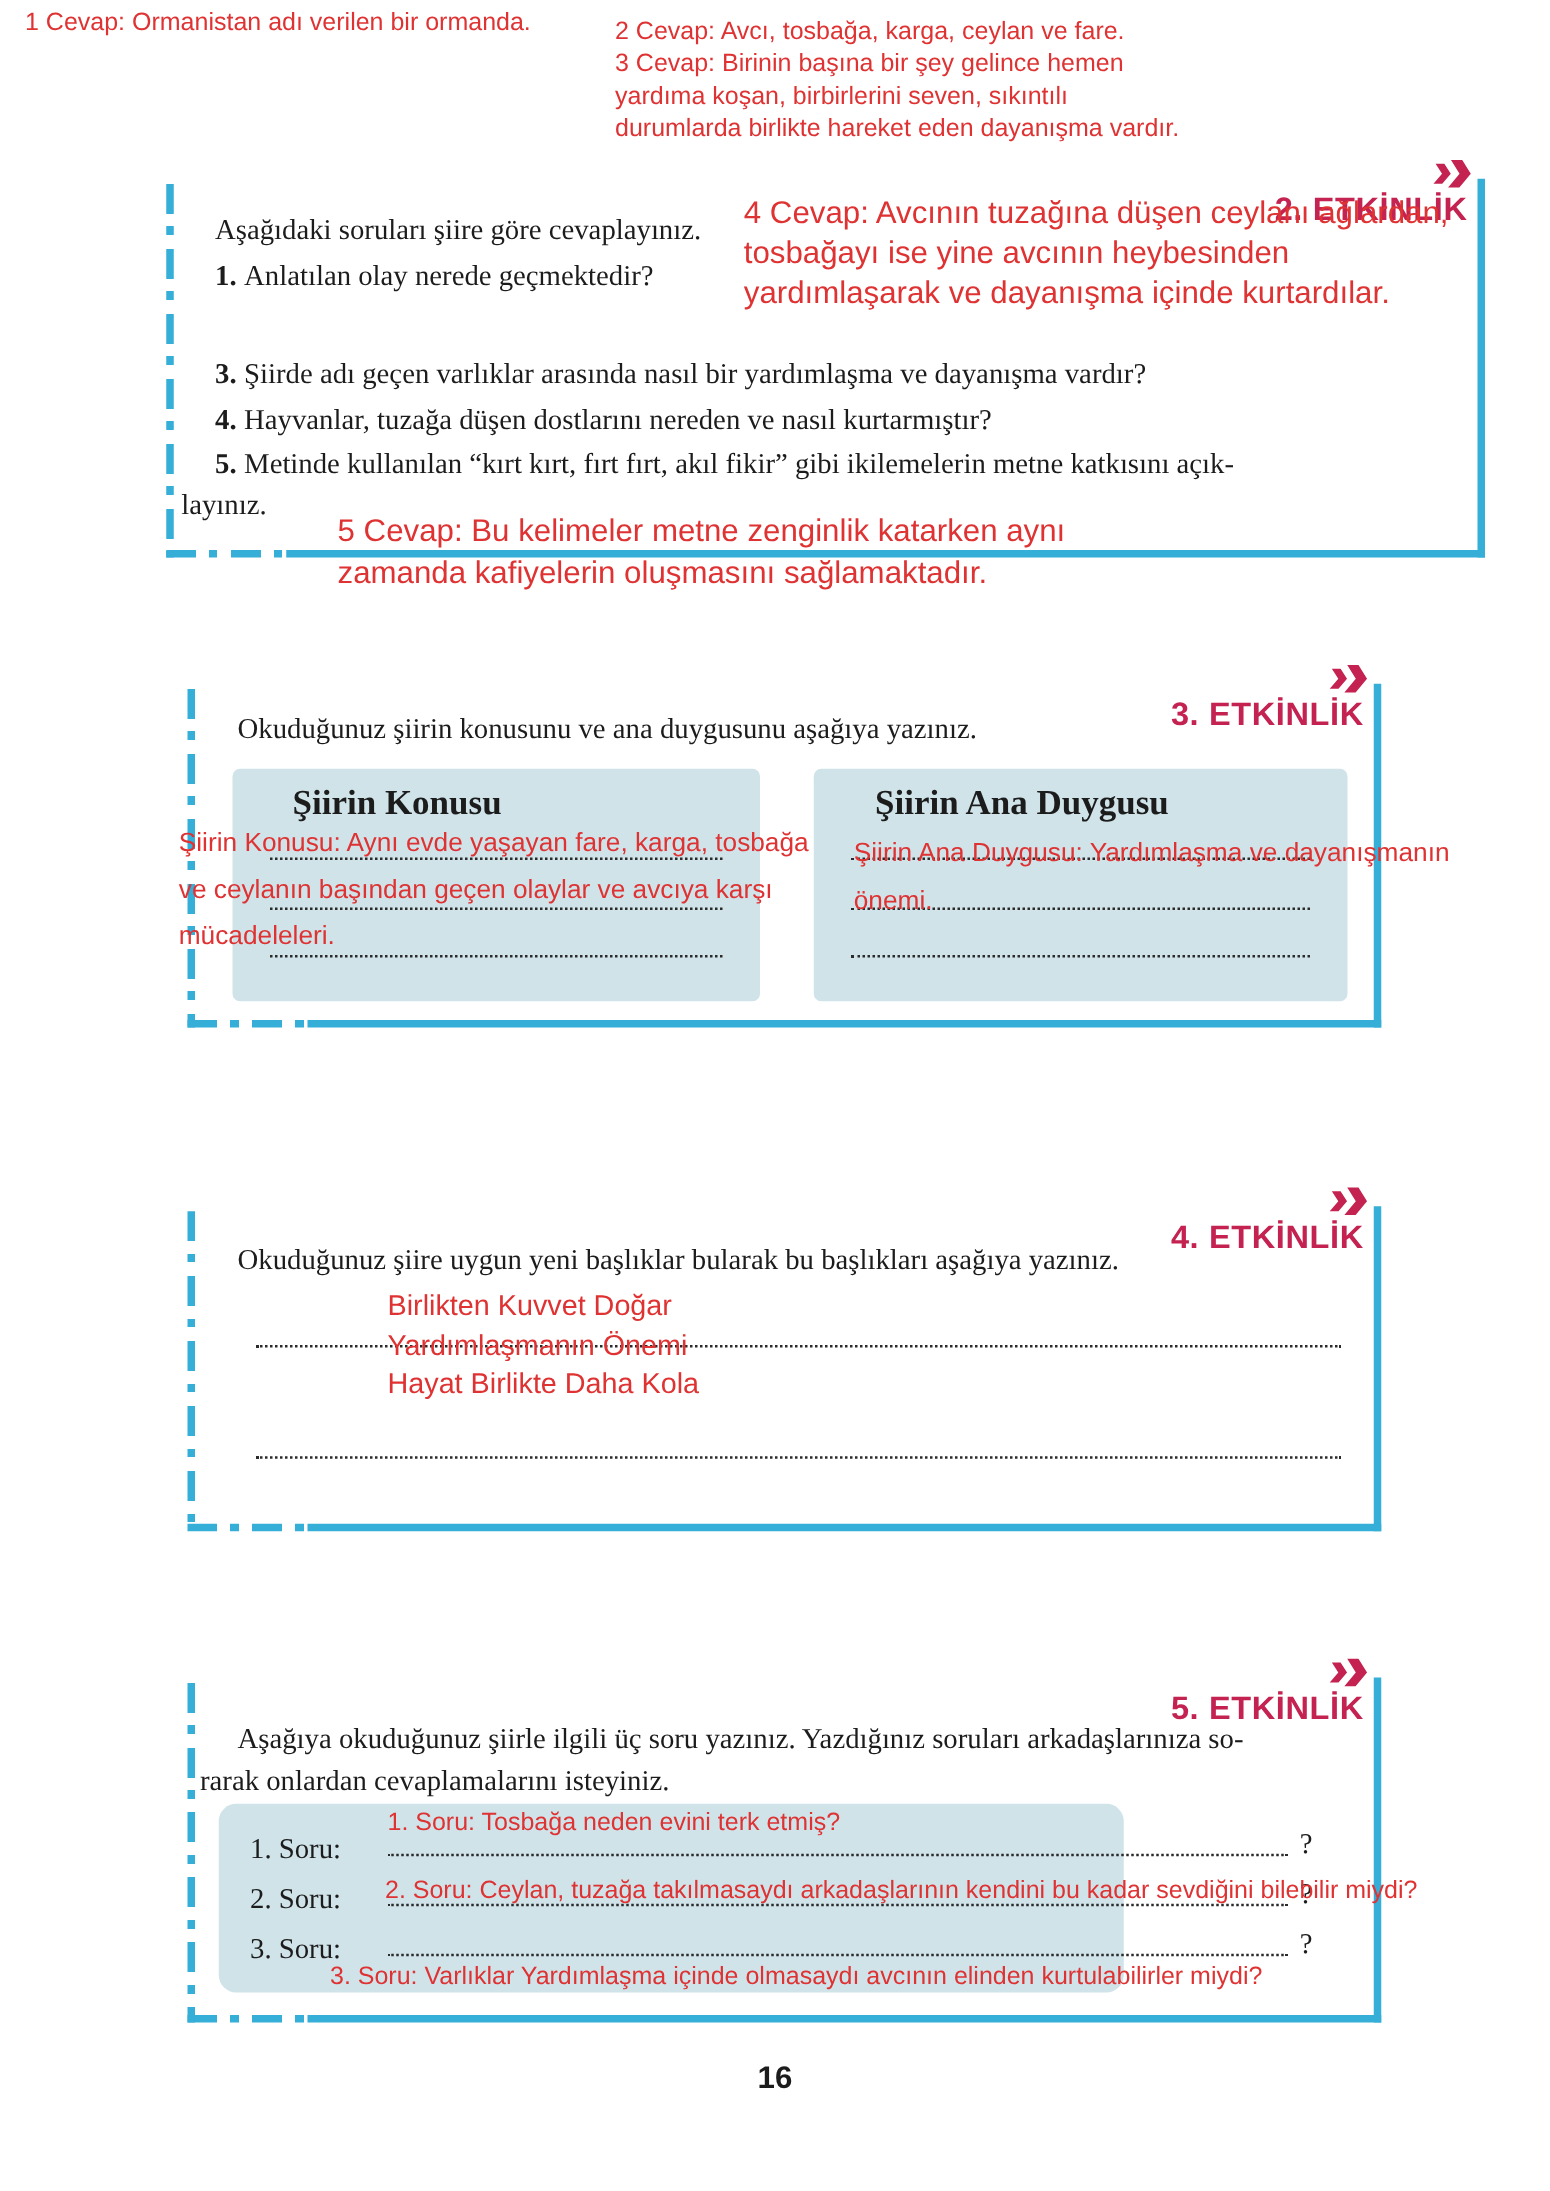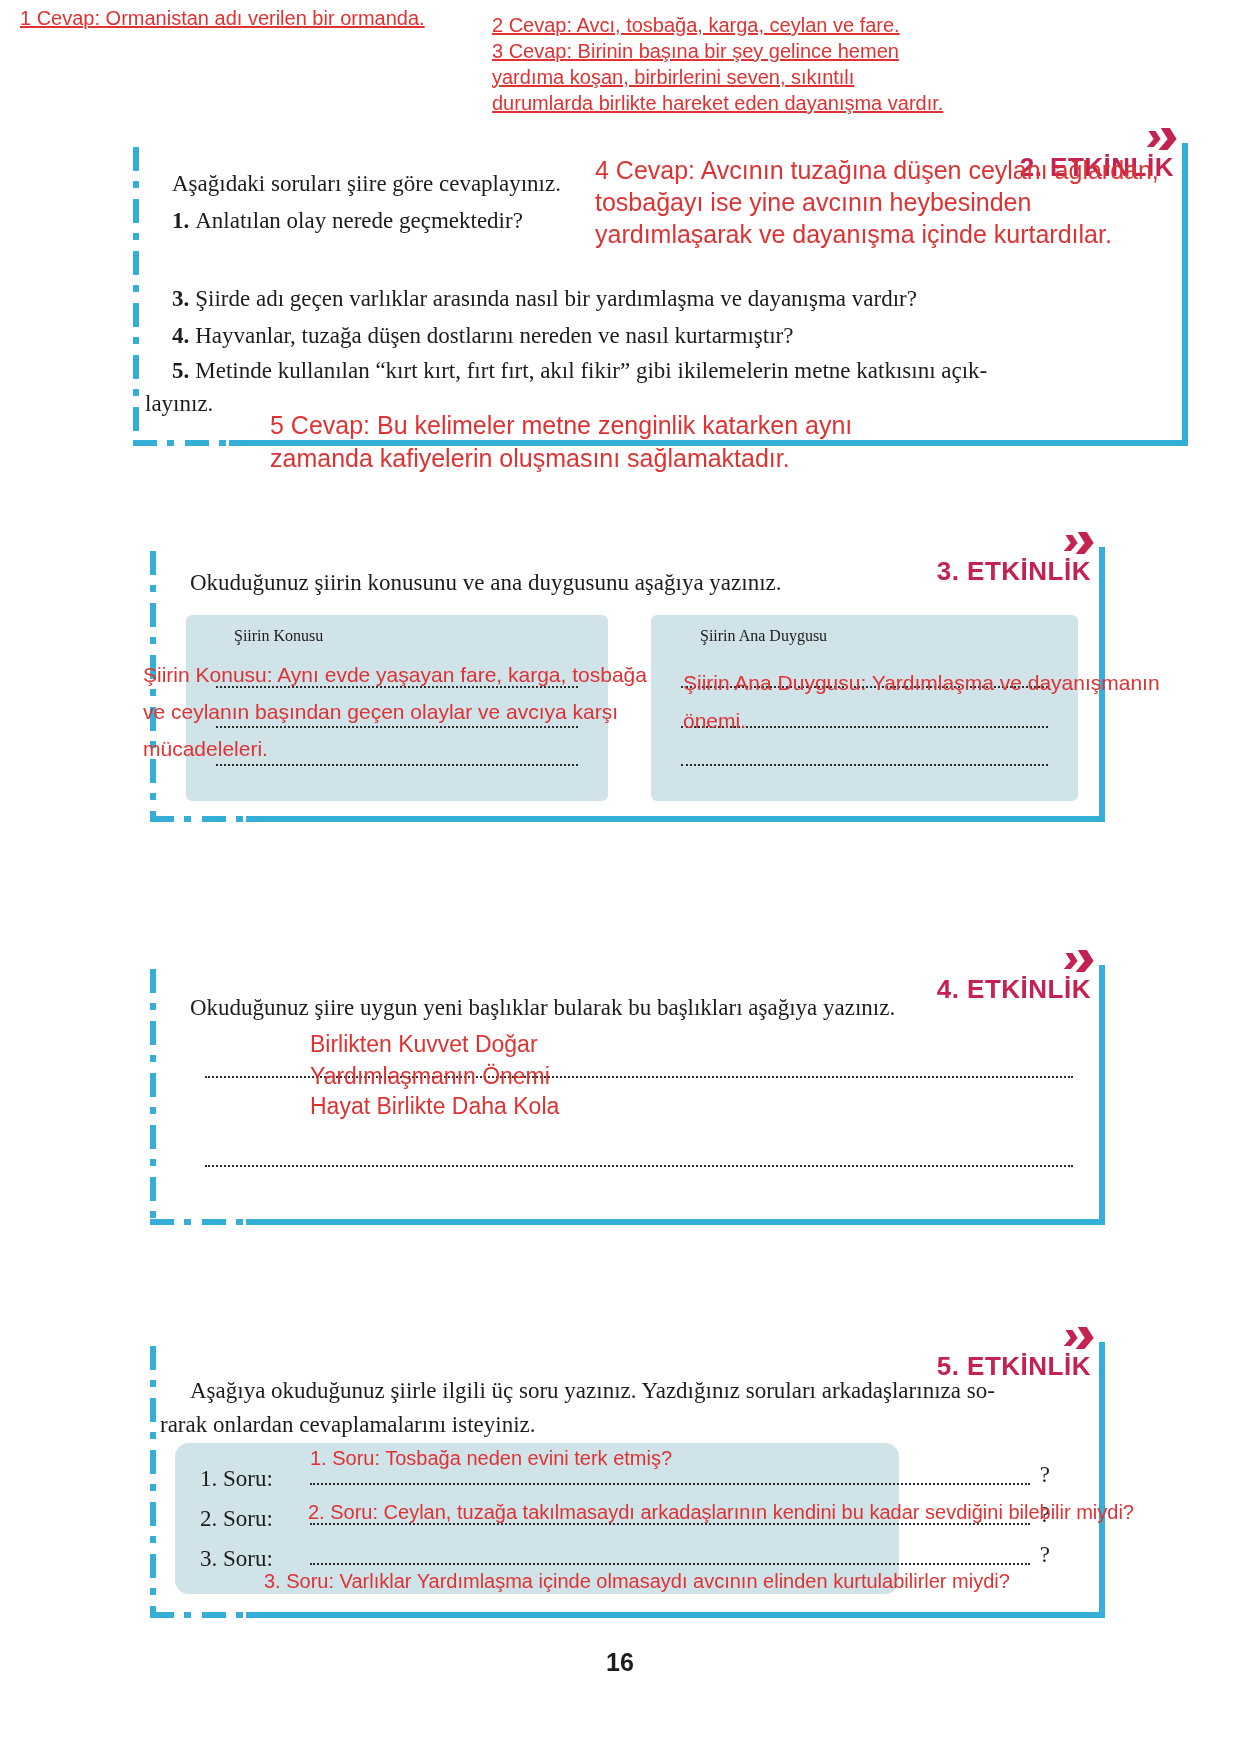--- a/index.html
+++ b/index.html
@@ -8,21 +8,21 @@
     --red:#df3232;
     --teal:#cfe3e9;
     --ink:#1c1c1c;
   }
   *{box-sizing:border-box;margin:0;padding:0;}
   body{background:#ffffff;font-family:"Liberation Serif","DejaVu Serif",serif;color:var(--ink);}
   .page{position:relative;width:1240px;height:1753px;background:#fff;overflow:hidden;}
 
   
   .ann{position:absolute;font-family:"Liberation Sans","DejaVu Sans",sans-serif;color:var(--red);white-space:nowrap;z-index:30;}
-  .ann-top{font-size:20px;line-height:26px;text-decoration:underline;}
+  .ann-top{font-size:20px;line-height:26px;}
 
   
   .act{position:absolute;z-index:1;}
   .b-left{position:absolute;left:0;top:4px;bottom:0;width:6px;
     background:repeating-linear-gradient(180deg,var(--cyan) 0 24px,transparent 24px 34px,var(--cyan) 34px 41px,transparent 41px 52px);}
   .b-right{position:absolute;right:0;top:0;bottom:0;width:6px;background:var(--cyan);}
   .b-bottom{position:absolute;left:96px;right:0;bottom:0;height:6px;background:var(--cyan);}
   .b-bottom-dash{position:absolute;left:0;bottom:0;height:6px;width:96px;
     background:repeating-linear-gradient(90deg,var(--cyan) 0 24px,transparent 24px 34px,var(--cyan) 34px 41px,transparent 41px 52px);}
   .act-header{position:absolute;top:-17px;left:-6px;right:0;display:flex;align-items:flex-end;height:34px;z-index:5;flex-direction:column;}
@@ -31,21 +31,21 @@
   .ff-icon{flex:0 0 auto;margin-right:8px;}
   .act-title{font-family:"Liberation Sans","DejaVu Sans",sans-serif;font-weight:700;font-size:26px;
     color:var(--crimson);letter-spacing:.5px;padding-right:14px;white-space:nowrap;}
   .h-line{flex:1;height:6px;background:var(--cyan);}
 
   .txt{position:absolute;font-size:23px;line-height:30px;white-space:nowrap;}
   .txt b{margin-right:6px;}
   .bold{font-weight:400;}
 
   .panel{position:absolute;background:var(--teal);}
-  .panel-title{position:absolute;font-weight:400;font-size:16px;white-space:nowrap;}
+  .panel-title{position:absolute;font-weight:700;font-size:28px;white-space:nowrap;}
   .dline{position:absolute;height:0;border-bottom:2.5px dotted #2b2b2b;}
 
   .qline{position:absolute;display:flex;align-items:flex-end;height:24px;}
   .qline .dots{flex:1;border-bottom:2.5px dotted #2b2b2b;height:100%;}
   .qline .qmark{font-size:23px;line-height:20px;margin-left:10px;}
 
   .page-number{position:absolute;left:0;right:0;text-align:center;
     font-family:"Liberation Sans","DejaVu Sans",sans-serif;font-weight:700;font-size:25px;}
 </style>
 </head>

